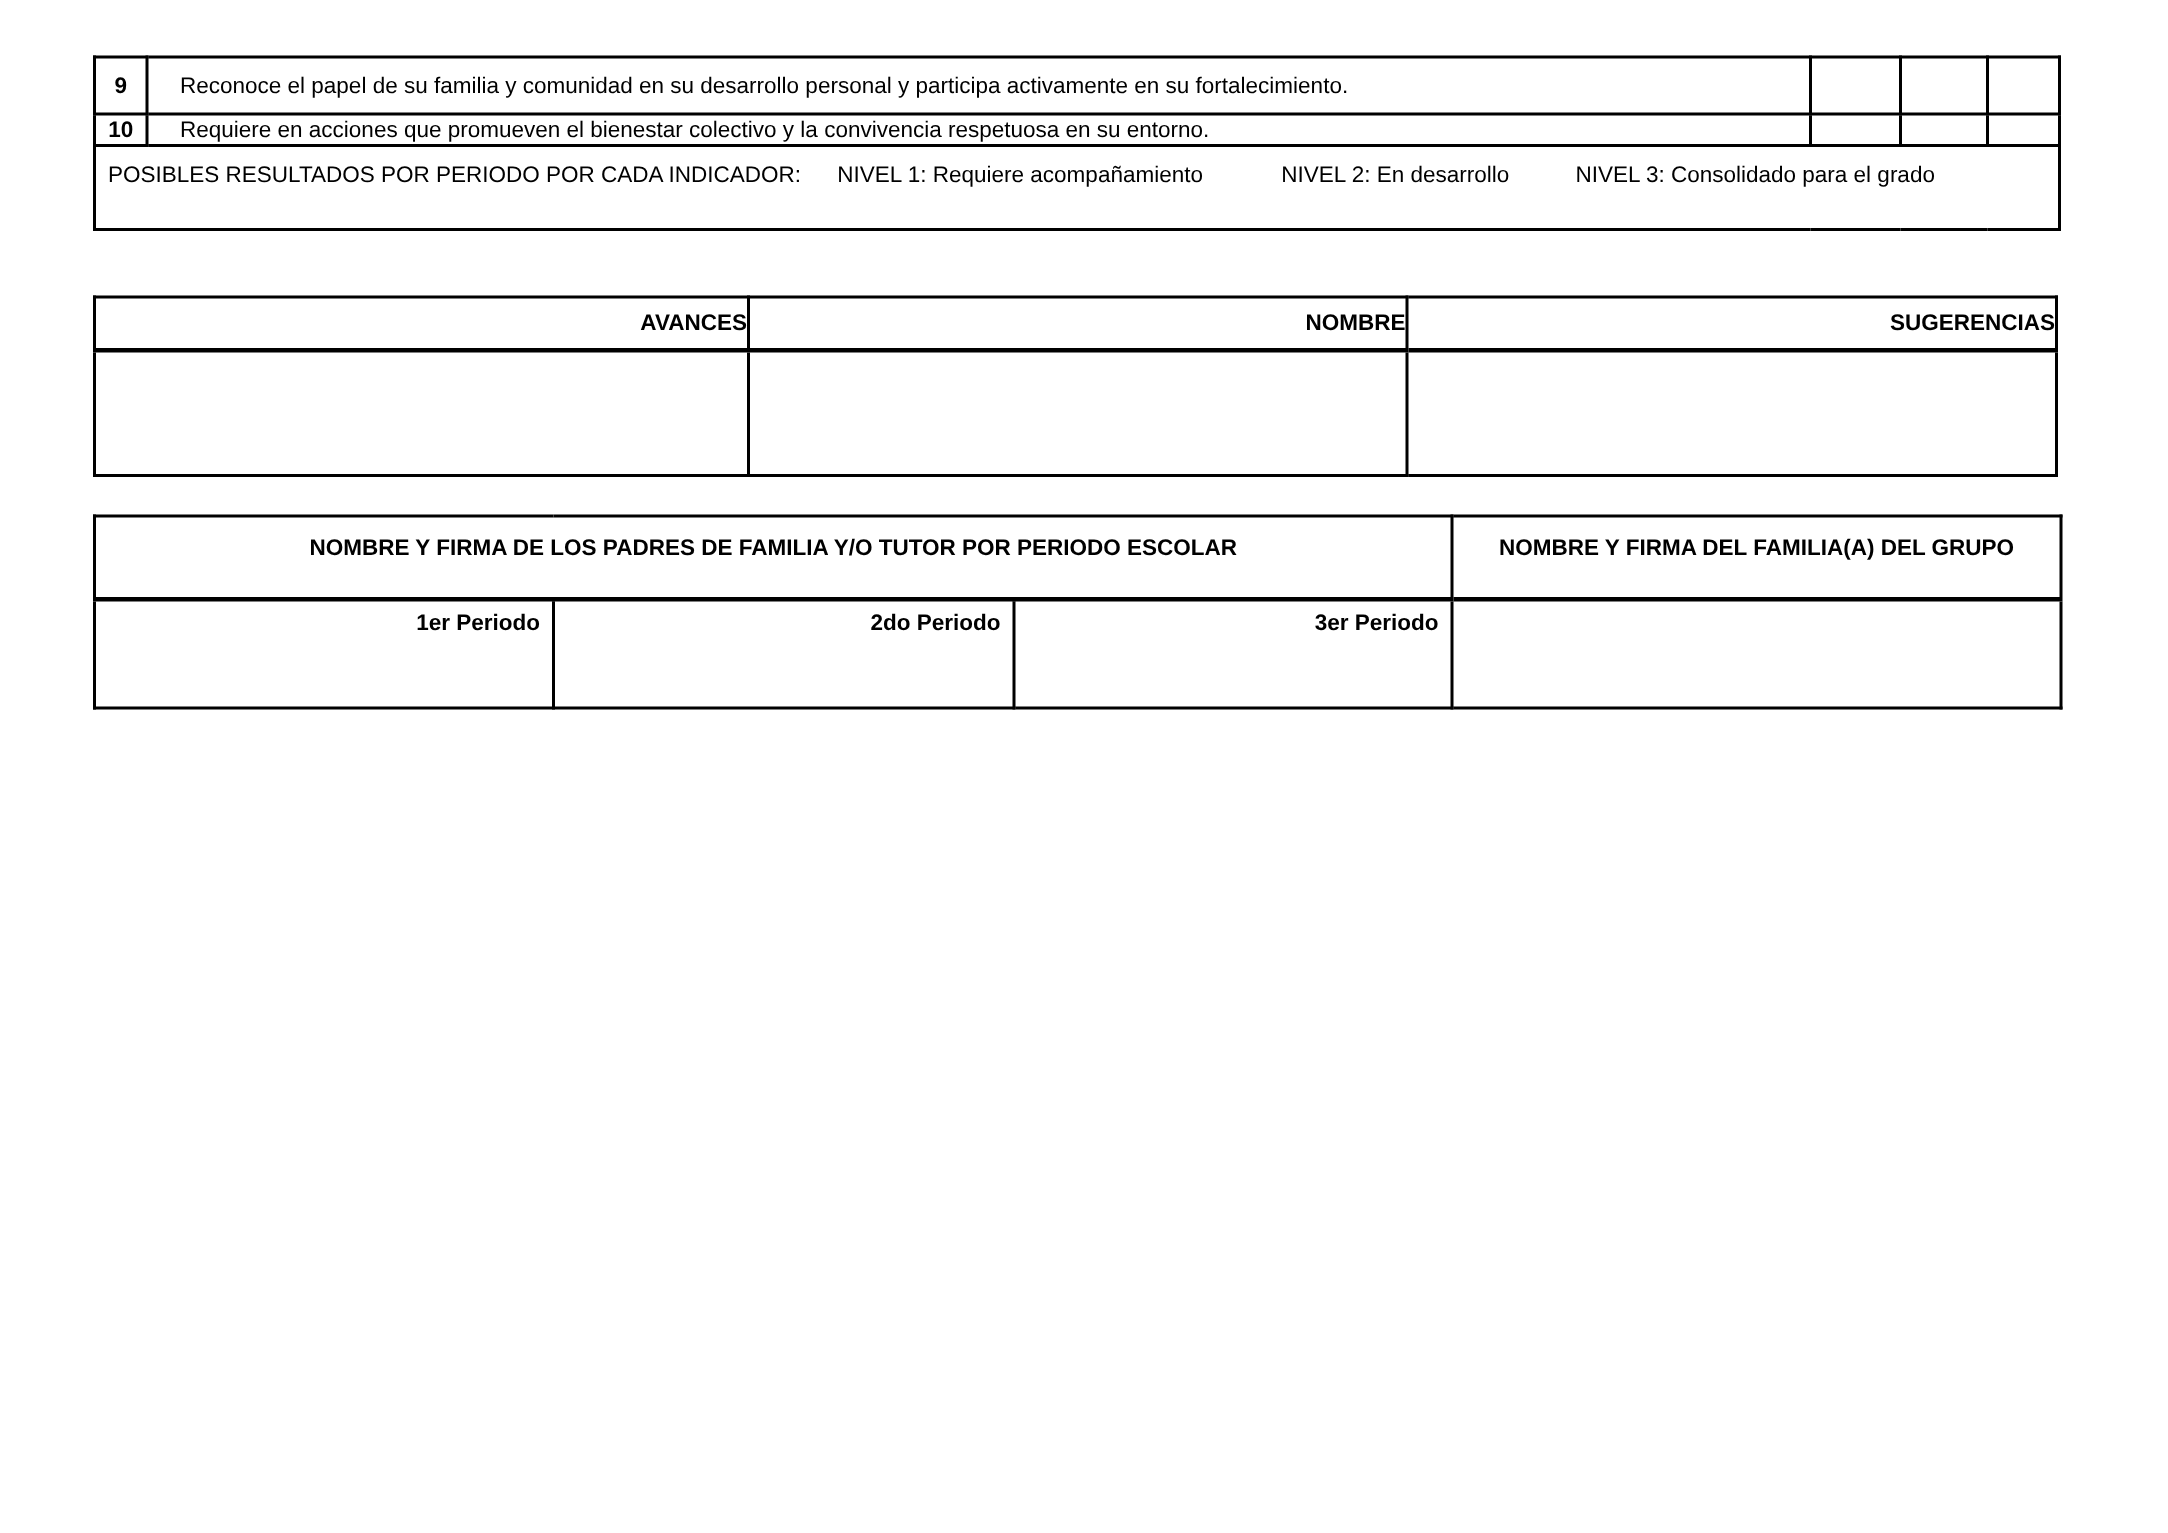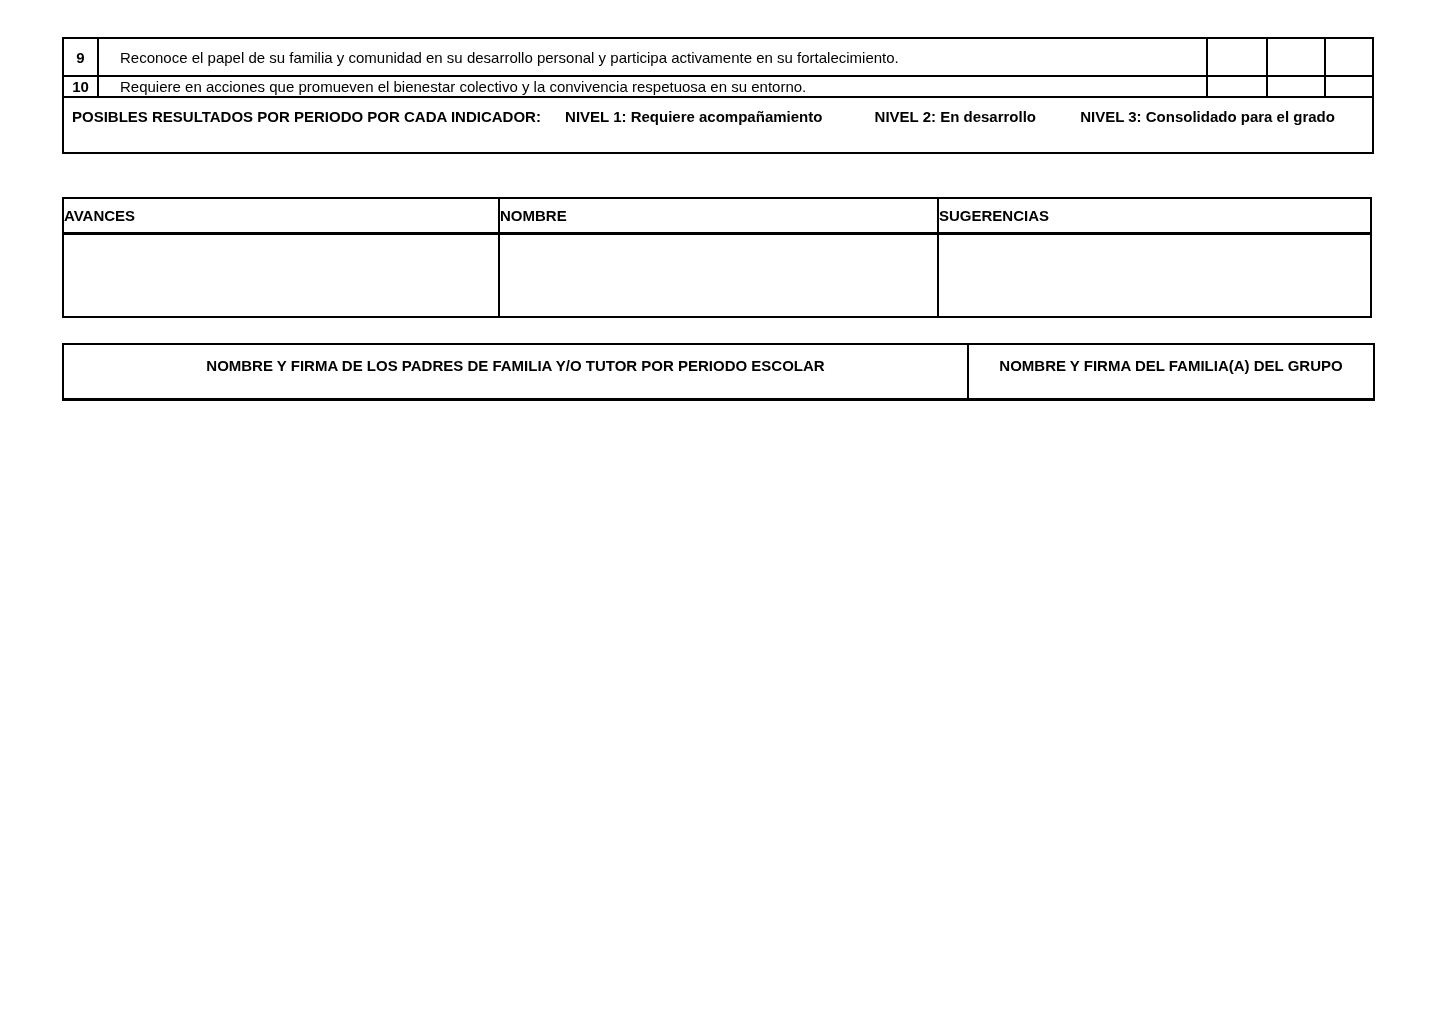--- a/index.html
+++ b/index.html
@@ -36,30 +36,30 @@
     font-weight: bold;
   }
   .ind-text {
     vertical-align: middle;
     padding-left: 21px;
     padding-right: 6px;
   }
   .legend-cell {
     vertical-align: top;
     padding: 10px 8px 0 8px;
-    font-weight: bold;
+    font-weight: normal;
     white-space: nowrap;
   }
   .legend-level-1 { margin-left: 20px; }
   .legend-level-2 { margin-left: 48px; }
   .legend-level-3 { margin-left: 40px; }
   
   .feedback-table { left: 62px; top: 197px; width: 1308px; }
   .fb-header {
-    text-align: left;
+    text-align: right;
     vertical-align: middle;
     font-weight: bold;
     border-bottom-width: 3px;
   }
   
   .signatures-table { left: 62px; top: 343px; width: 1311px; border-radius: 31px; }
   .sig-header {
     text-align: center;
     vertical-align: top;
     padding-top: 12px;
@@ -139,16 +139,22 @@
       <col style="width:306px">
       <col style="width:307px">
       <col style="width:292px">
       <col style="width:406px">
     </colgroup>
     <tbody>
         <tr style="height:55px">
       <td class="sig-header" colspan="3">NOMBRE Y FIRMA DE LOS PADRES DE FAMILIA Y/O TUTOR POR PERIODO ESCOLAR</td>
       <td class="sig-header">NOMBRE Y FIRMA DEL FAMILIA(A) DEL GRUPO</td>
     </tr>
+    <tr style="height:73px">
+      <td class="sig-period">1er Periodo</td>
+      <td class="sig-period">2do Periodo</td>
+      <td class="sig-period">3er Periodo</td>
+      <td></td>
+    </tr>
   </tbody>
     </table>
 
 </div>
 
 </body></html>

